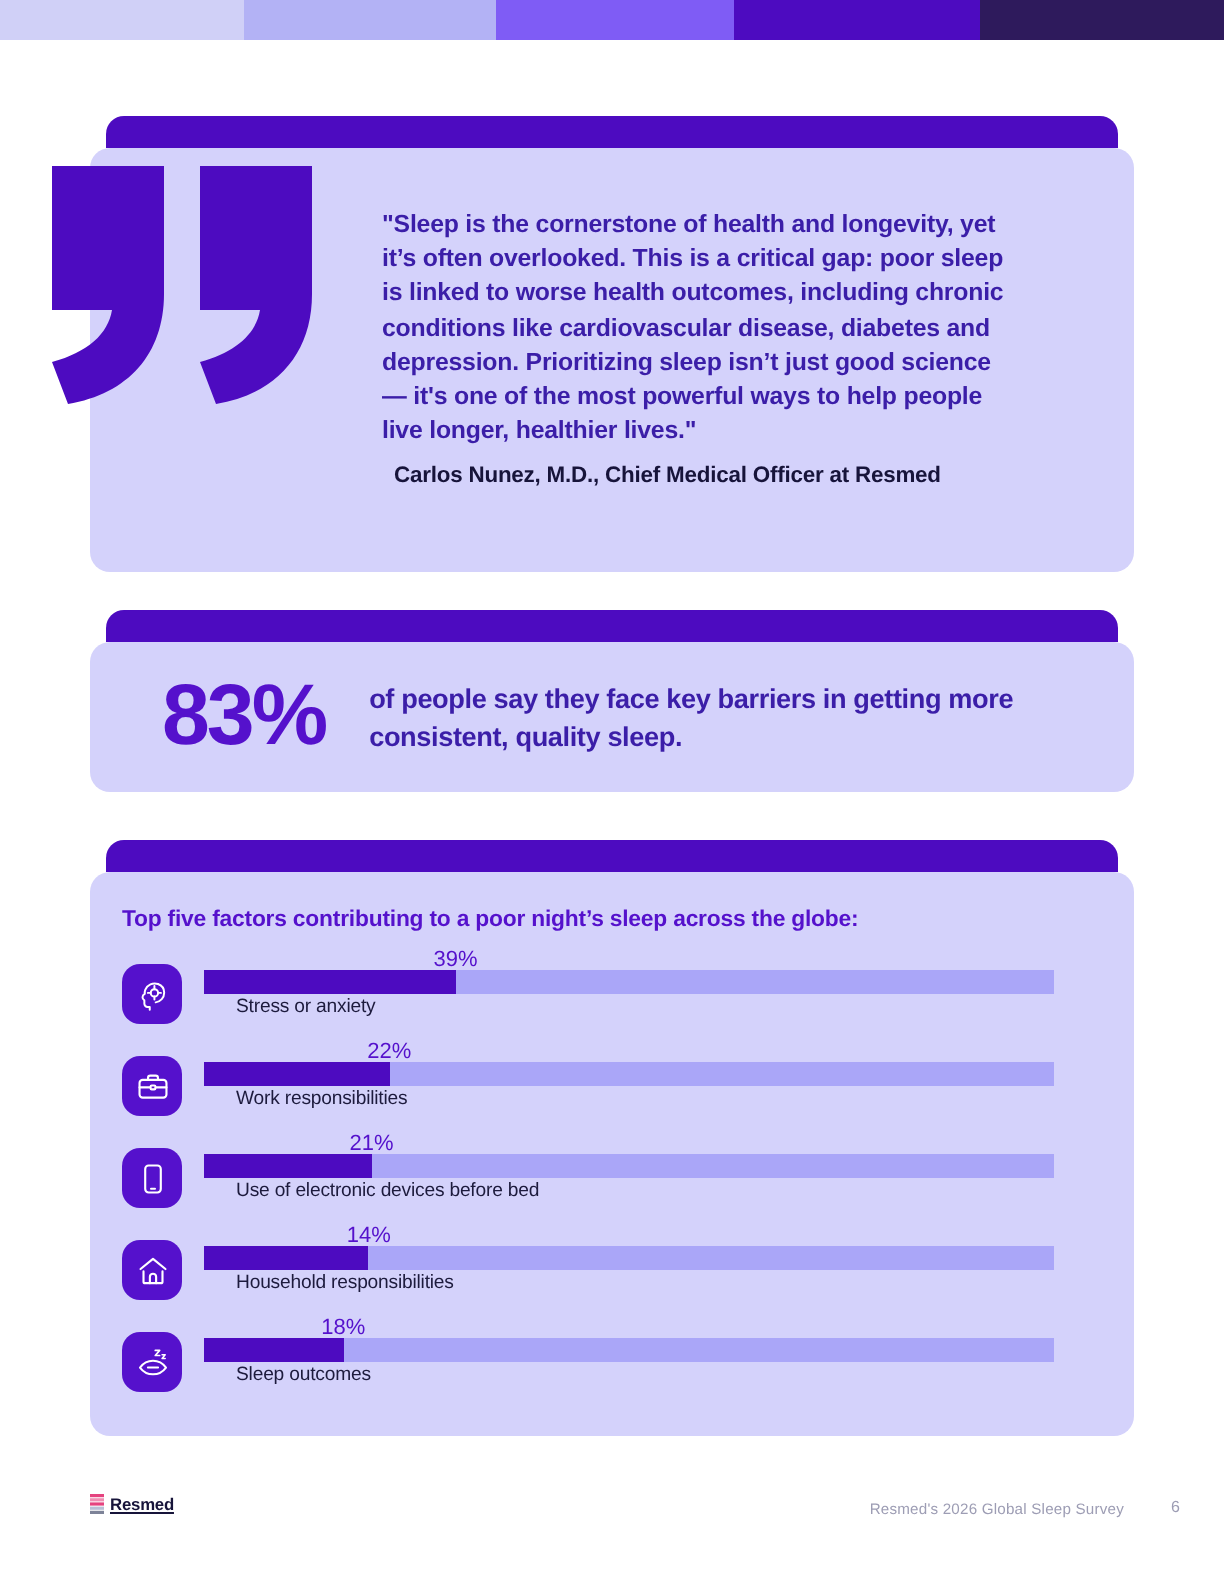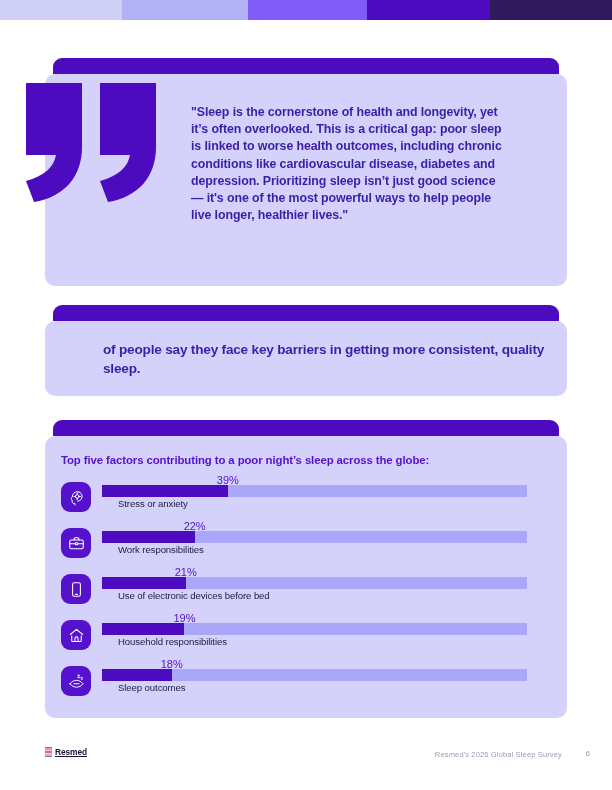--- a/index.html
+++ b/index.html
@@ -197,26 +197,28 @@
   <div class="card" id="quote-card">
     <div class="card-head"></div>
     <div class="card-body">
 
       <svg id="quote-mark" viewBox="0 0 148 122" xmlns="http://www.w3.org/2000/svg">
         <path d="M6 2 H62 V66 C62 96 44 116 14 121 L6 100 C24 95 34 86 36 74 H6 Z" fill="#4d0bc0"></path>
         <path d="M80 2 H136 V66 C136 96 118 116 88 121 L80 100 C98 95 108 86 110 74 H80 Z" fill="#4d0bc0"></path>
       </svg>
 
       <div id="quote-text">"Sleep is the cornerstone of health and longevity, yet it’s often overlooked. This is a critical gap: poor sleep is linked to worse health outcomes, including chronic conditions like cardiovascular disease, diabetes and depression. Prioritizing sleep isn’t just good science — it's one of the most powerful ways to help people live longer, healthier lives."</div>
+      <div id="quote-attrib">Carlos Nunez, M.D., Chief Medical Officer at Resmed</div>
     </div>
   </div>
 
   <div class="card" id="stat-card">
     <div class="card-head"></div>
     <div class="card-body">
+      <div id="stat-number">83%</div>
       <div id="stat-text">of people say they face key barriers in getting more consistent, quality sleep.</div>
     </div>
   </div>
 
   <div class="card" id="chart-card">
     <div class="card-head"></div>
     <div class="card-body">
       <div id="chart-title">Top five factors contributing to a poor night’s sleep across the globe:</div>
       <div id="bar-rows">
           <div class="bar-row">
@@ -270,21 +272,21 @@
           </div>
           <div class="bar-row">
             <div class="row-icon">
               <svg width="17" height="17" viewBox="0 0 24 24" fill="none" stroke="#ffffff" stroke-width="1.5" stroke-linecap="round" stroke-linejoin="round">
                 <path d="M3.2 10.6 12 3.4l8.8 7.2"></path>
                 <path d="M5.3 12.3v7.2c0 .6.5 1.1 1.1 1.1h11.2c.6 0 1.1-.5 1.1-1.1v-7.2"></path>
                 <path d="M9.8 20.6v-4.5a2.2 2.2 0 0 1 4.4 0v4.5"></path>
               </svg>
             </div>
             <div class="bar-area">
-              <div class="bar-value" style="left: 19.4%;">19%</div>
+              <div class="bar-value" style="left: 19.4%;">14%</div>
               <div class="bar-track" style="background: rgb(170, 166, 248);">
                 <div class="bar-fill" style="width: 19.4%; background: rgb(77, 11, 192);"></div>
               </div>
               <div class="bar-label">Household responsibilities</div>
             </div>
           </div>
           <div class="bar-row">
             <div class="row-icon">
               <svg width="17" height="17" viewBox="0 0 24 24" fill="none" stroke="#ffffff" stroke-width="1.4" stroke-linecap="round" stroke-linejoin="round">
                 <path d="M2.8 15.2c2.4-3.2 5.6-4.8 9.2-4.8s6.8 1.6 9.2 4.8c-2.4 3.2-5.6 4.8-9.2 4.8s-6.8-1.6-9.2-4.8z"></path>

